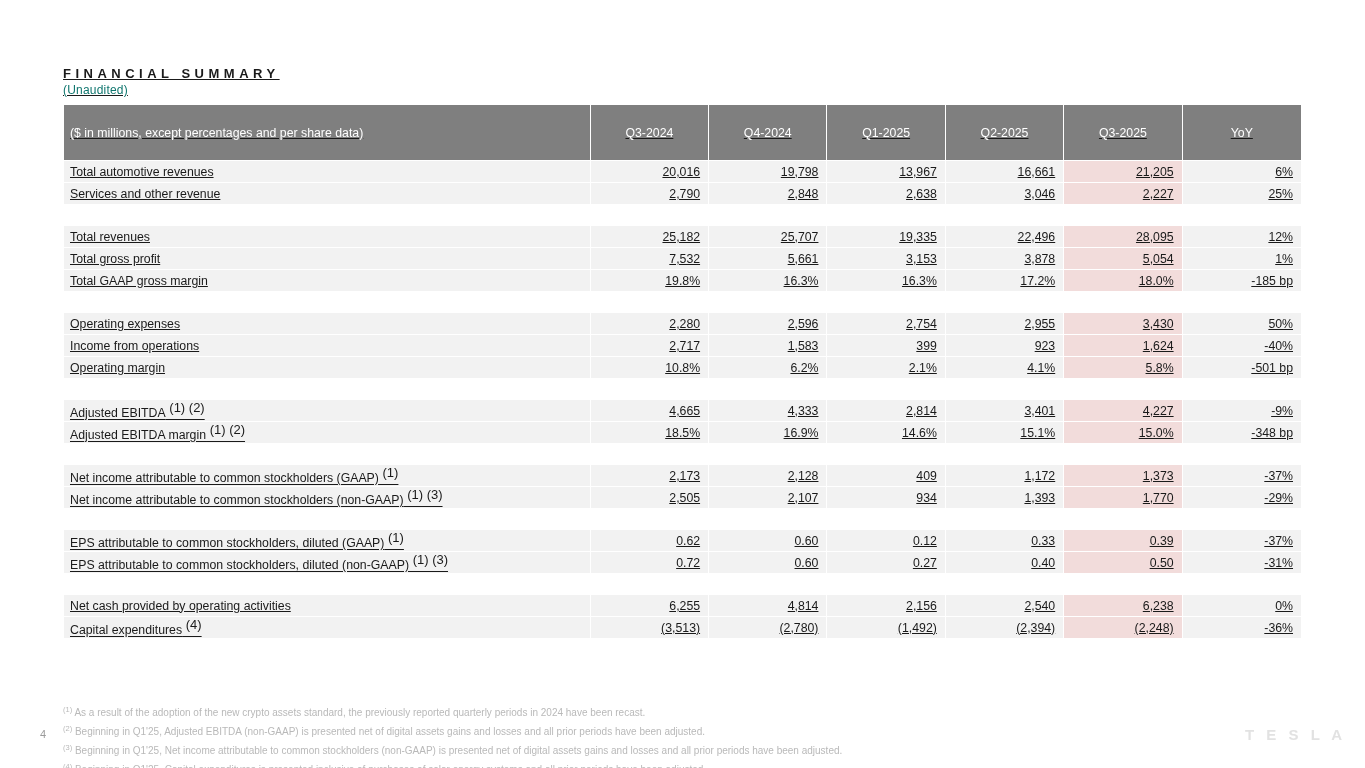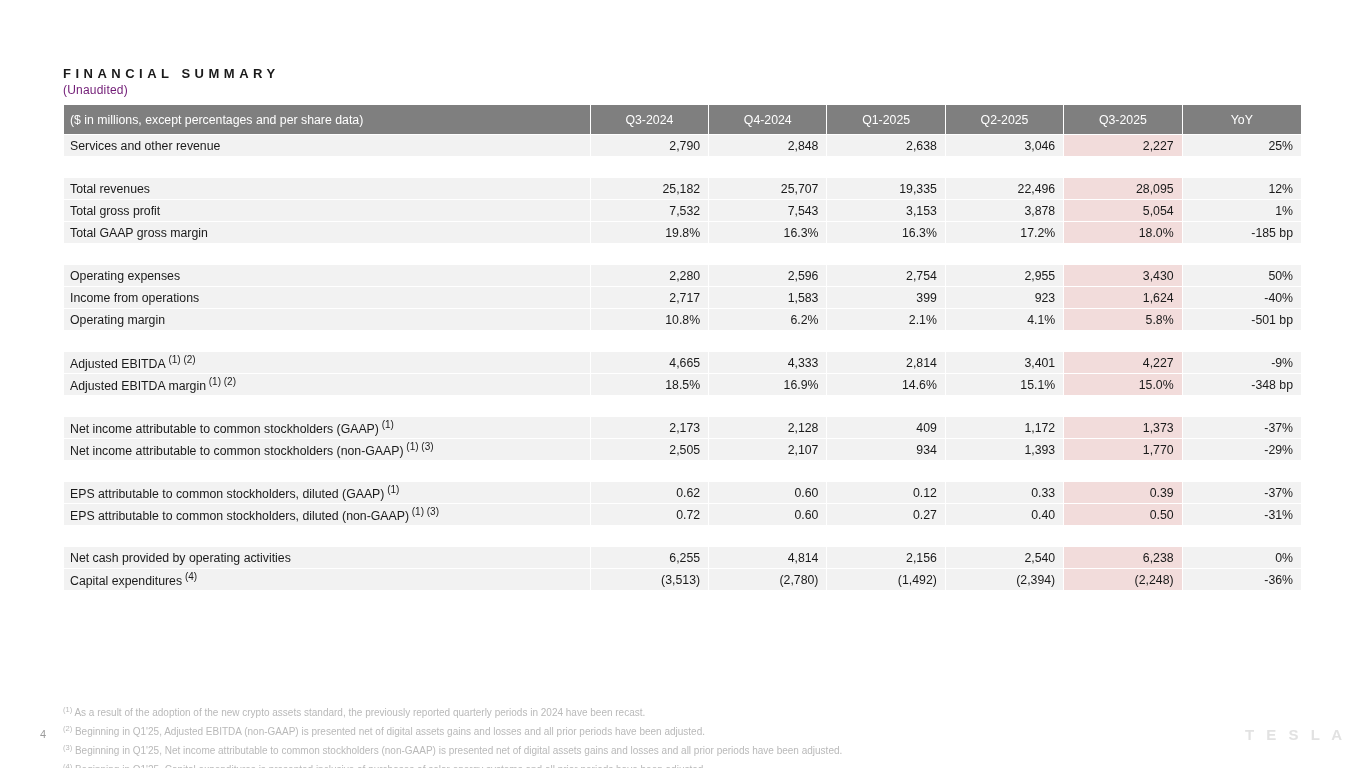--- a/index.html
+++ b/index.html
@@ -4,48 +4,48 @@
 <style>
   html,body { margin:0; padding:0; background:#ffffff; }
   .slide {
     position:relative;
     width:1365px; height:768px;
     background:#ffffff;
     font-family:"Liberation Sans", sans-serif;
     color:#1a1a1a;
     overflow:hidden;
   }
-  .content { position:absolute; left:63px; top:66px; width:1240px; }
+  .content { position:absolute; left:63px; top:66px; width:1240px;text-decoration:underline; }
   .page-title {
     font-size:13px; font-weight:600; letter-spacing:4.5px;
     color:#1a1a1a; line-height:15px;
   }
-  .page-subtitle { font-size:12px; line-height:18px; color:#701a75; letter-spacing:0.2px; }
+  .page-subtitle { font-size:12px; line-height:18px; color:#0f766e; letter-spacing:0.2px; }
   table.fin {
     margin-top:5px;
     border-collapse:separate; border-spacing:1px;
     table-layout:fixed; width:1239px;
     font-size:12.3px;
   }
   col.c-label { width:524px; }
   col.c-q     { width:117px; }
   col.c-yoy   { width:118px; }
   thead th {
     background:#7f7f7f; color:#ffffff; font-weight:400;
-    height:21px; padding:4px; text-align:center; font-size:12.3px;
+    height:21px; padding:17px; text-align:center; font-size:12.3px;
     overflow:hidden; white-space:nowrap;
   }
   thead th.label-head { text-align:left; padding-left:6px; }
   tbody td { height:21px; padding:0; white-space:nowrap; overflow:hidden; }
   td.label-cell { background:#f2f2f2; text-align:left; padding-left:6px; }
   td.value-cell { background:#f2f2f2; text-align:right; padding-right:8px; }
   td.value-cell.highlight { background:#f2dcdb; }
   td.yoy-cell   { background:#f2f2f2; text-align:right; padding-right:8px; }
   tr.spacer-row td { background:#ffffff; height:20px; }
-  sup { font-size:10px; letter-spacing:0; }
+  sup { font-size:13px; letter-spacing:0; }
   .footnotes {
     position:absolute; left:63px; top:702px; width:1240px;
     font-size:10px; line-height:15.7px; color:#b9b9b9;
   }
   .footnotes sup { font-size:7.5px; }
   .page-number {
     position:absolute; left:40px; top:728px;
     font-size:11px; color:#9b9b9b;
   }
   .tesla-logo {
@@ -77,20 +77,29 @@
           <th>Q3-2024</th>
           <th>Q4-2024</th>
           <th>Q1-2025</th>
           <th>Q2-2025</th>
           <th>Q3-2025</th>
           <th>YoY</th>
         </tr>
       </thead>
       <tbody>
           <tr>
+            <td class="label-cell">Total automotive revenues</td>
+            <td class="value-cell">20,016</td>
+            <td class="value-cell">19,798</td>
+            <td class="value-cell">13,967</td>
+            <td class="value-cell">16,661</td>
+            <td class="value-cell highlight">21,205</td>
+            <td class="yoy-cell">6%</td>
+          </tr>
+          <tr>
             <td class="label-cell">Services and other revenue</td>
             <td class="value-cell">2,790</td>
             <td class="value-cell">2,848</td>
             <td class="value-cell">2,638</td>
             <td class="value-cell">3,046</td>
             <td class="value-cell highlight">2,227</td>
             <td class="yoy-cell">25%</td>
           </tr>
           <tr class="spacer-row">
             <td colspan="7"></td>
@@ -100,21 +109,21 @@
             <td class="value-cell">25,182</td>
             <td class="value-cell">25,707</td>
             <td class="value-cell">19,335</td>
             <td class="value-cell">22,496</td>
             <td class="value-cell highlight">28,095</td>
             <td class="yoy-cell">12%</td>
           </tr>
           <tr>
             <td class="label-cell">Total gross profit</td>
             <td class="value-cell">7,532</td>
-            <td class="value-cell">7,543</td>
+            <td class="value-cell">5,661</td>
             <td class="value-cell">3,153</td>
             <td class="value-cell">3,878</td>
             <td class="value-cell highlight">5,054</td>
             <td class="yoy-cell">1%</td>
           </tr>
           <tr>
             <td class="label-cell">Total GAAP gross margin</td>
             <td class="value-cell">19.8%</td>
             <td class="value-cell">16.3%</td>
             <td class="value-cell">16.3%</td>

